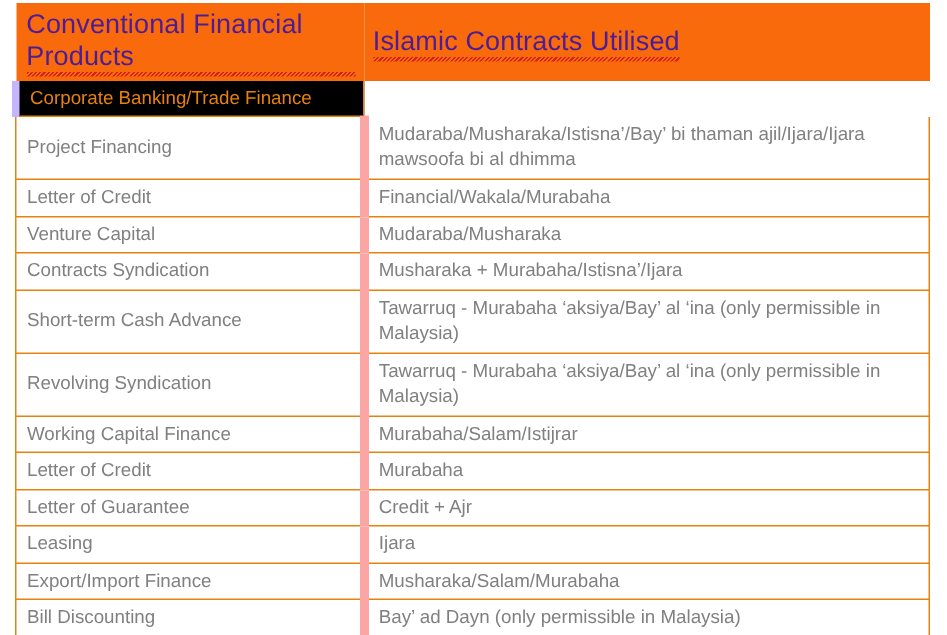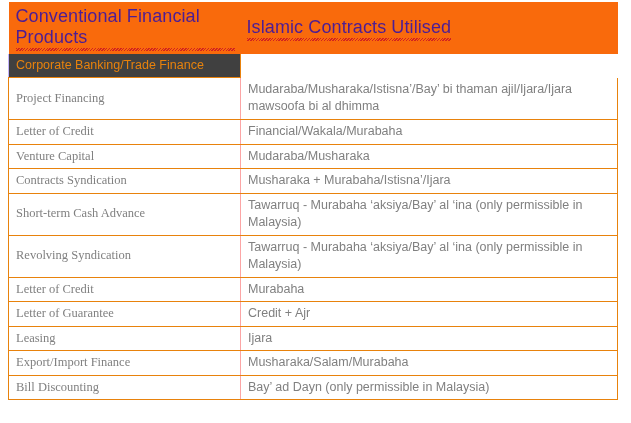--- a/index.html
+++ b/index.html
@@ -41,44 +41,44 @@
     vertical-align: middle;
     letter-spacing: 0.1px;
   }
   tr.header-row td.hdr-left { padding-left: 7px; }
 
   
   tr.section-row td.section-cell {
     color: #E8820C;
     font-size: 12.5px;
     padding: 4px 6px 5px 7px;
-    border-left: 1px solid #c4b5fd;
+    border-left: 5px solid #c4b5fd;
     border-right: 1px solid #E8820C;
     border-bottom: 1px solid #E8820C;
     border-top: none;
-    background: #404040;
+    background: #000000;
     vertical-align: middle;
   }
   tr.section-row td.section-blank {
     border: none;
     background: #FFFFFF;
   }
 
   
   tr.data-row td {
     color: #808080;
     font-size: 12.5px;
     line-height: 16.5px;
     background: #FFFFFF;
     border: 1px solid #E8820C;
     border-top: none;
     padding: 3px 6px 4px 7px;
     vertical-align: middle;
   }
-  tr.data-row td.cell-left  { border-right: 1px solid #fca5a5; font-family: Liberation Serif, serif; }
+  tr.data-row td.cell-left  { border-right: 6px solid #fca5a5; }
   tr.data-row td.cell-right { border-left: none; }
 
   tr.data-row.tall td { height: 34px; }
 
   
   .squiggle {
     display: inline-block;
     position: relative;
     padding-bottom: 1px;
   }
@@ -132,20 +132,24 @@
         </tr>
         <tr class="data-row tall">
           <td class="cell-left">Short-term Cash Advance</td>
           <td class="cell-right">Tawarruq - Murabaha ‘aksiya/Bay’ al ‘ina (only permissible in Malaysia)</td>
         </tr>
         <tr class="data-row tall">
           <td class="cell-left">Revolving Syndication</td>
           <td class="cell-right">Tawarruq - Murabaha ‘aksiya/Bay’ al ‘ina (only permissible in Malaysia)</td>
         </tr>
         <tr class="data-row">
+          <td class="cell-left">Working Capital Finance</td>
+          <td class="cell-right">Murabaha/Salam/Istijrar</td>
+        </tr>
+        <tr class="data-row">
           <td class="cell-left">Letter of Credit</td>
           <td class="cell-right">Murabaha</td>
         </tr>
         <tr class="data-row">
           <td class="cell-left">Letter of Guarantee</td>
           <td class="cell-right">Credit + Ajr</td>
         </tr>
         <tr class="data-row">
           <td class="cell-left">Leasing</td>
           <td class="cell-right">Ijara</td>

